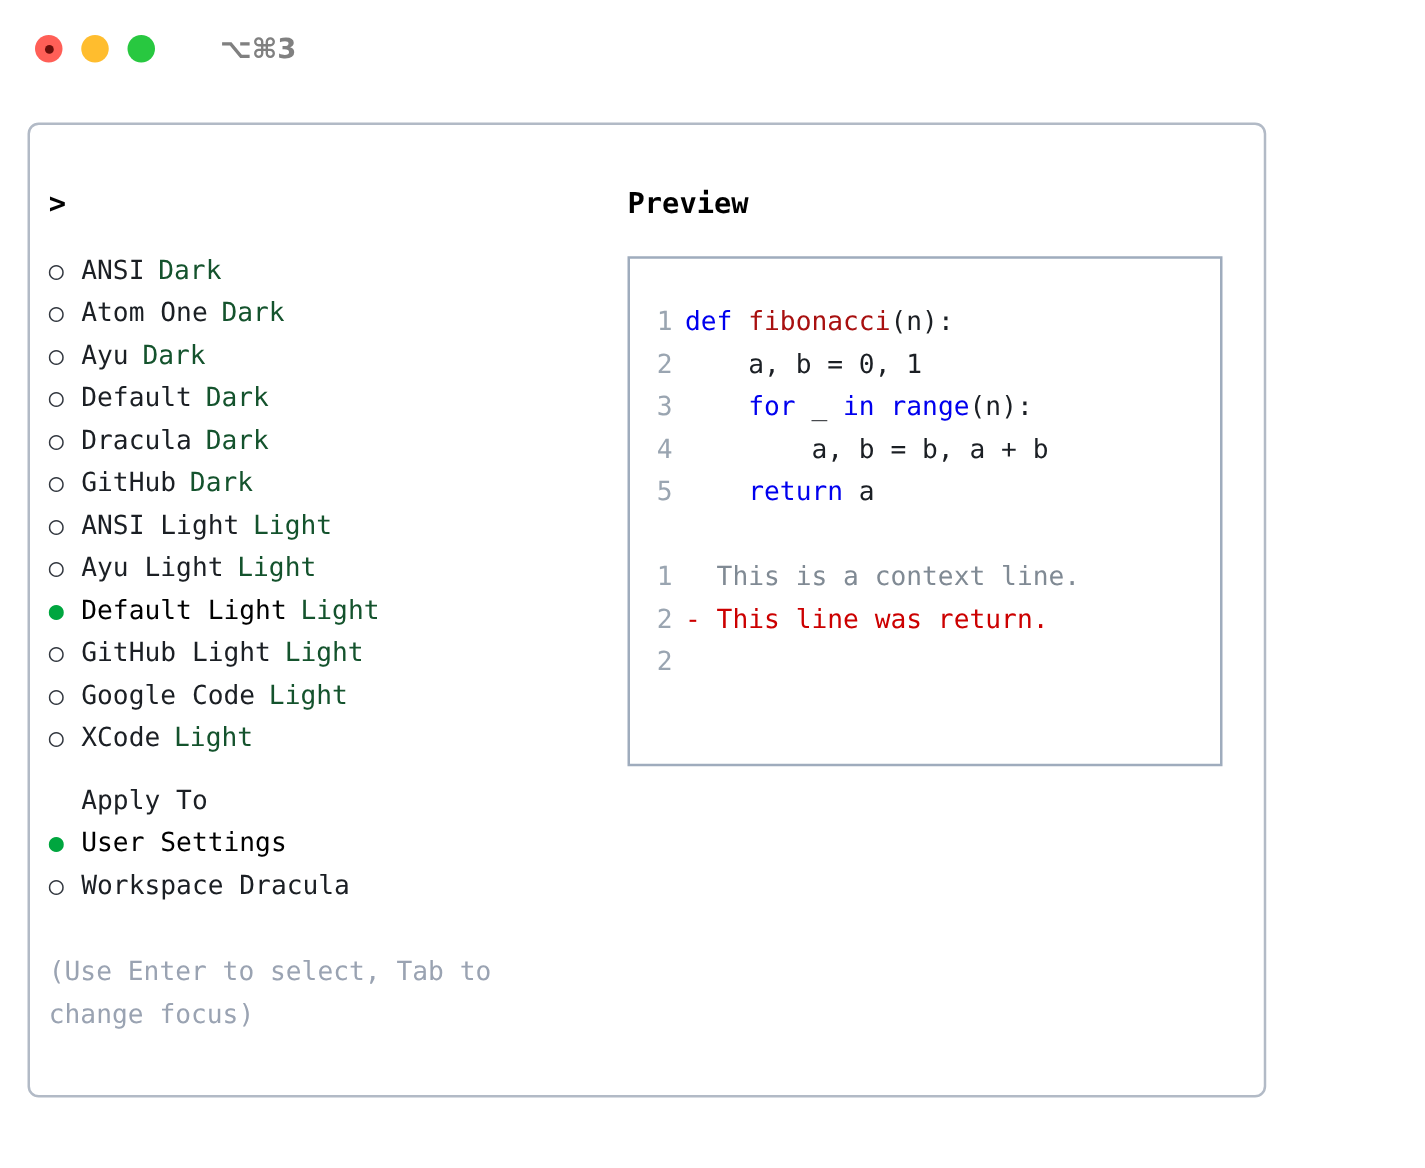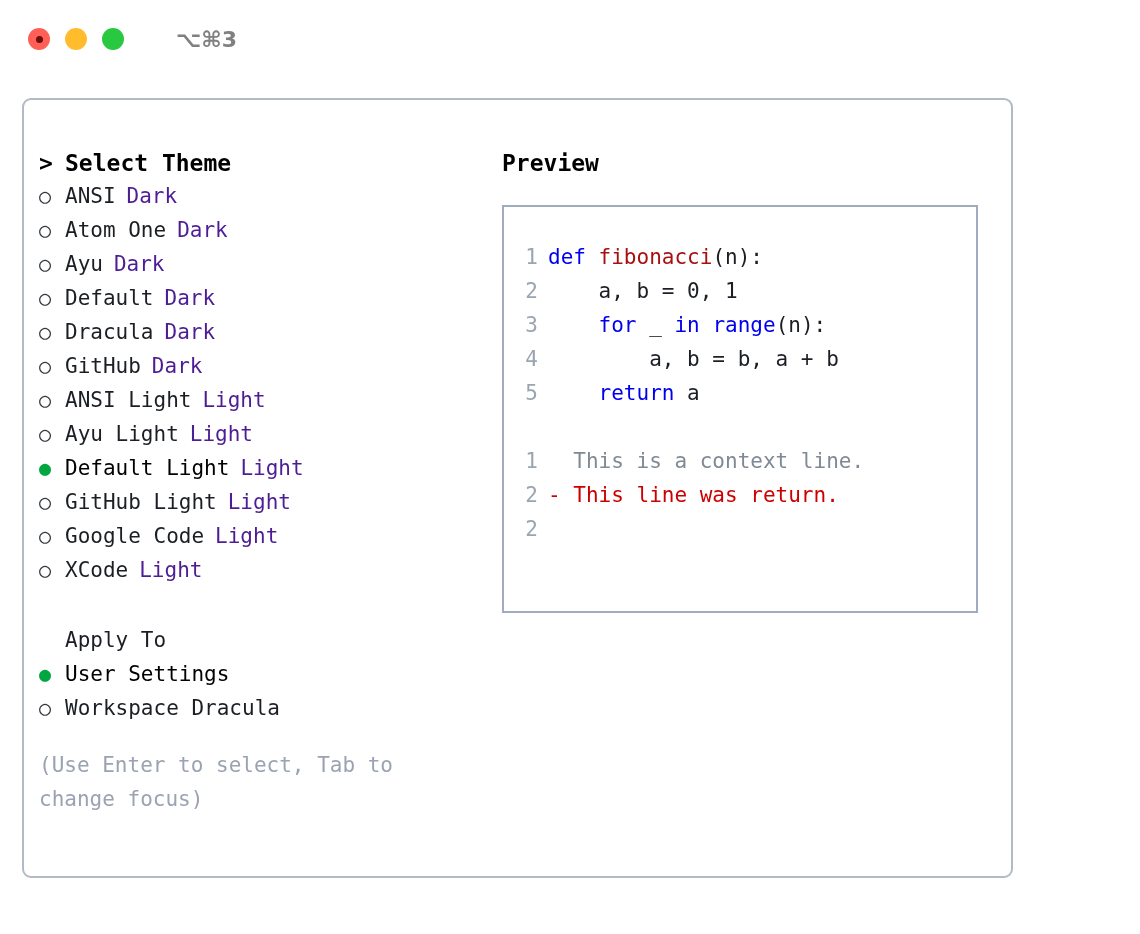--- a/index.html
+++ b/index.html
@@ -95,21 +95,21 @@
   .bullet {
     width: 26px;
     flex: 0 0 26px;
     text-align: left;
     color: #333840;
     font-size: 20px;
   }
   .bullet.filled { color: #00a63f; }
   .label { color: #1b1f24; }
   .label.selected { color: #000000; }
-  .suffix { color: #4c1d95; margin-left: 11px; }
+  .suffix { color: #14532d; margin-left: 11px; margin-top: 20px; }
 
   .header-row {
     display: flex;
     align-items: baseline;
     height: 34px;
     font-size: 23px;
     font-weight: bold;
     color: #000000;
     white-space: pre;
   }
@@ -124,21 +124,21 @@
     height: 34px;
     font-size: 21px;
     color: #1b1f24;
     white-space: pre;
   }
   .section-title .spacer { width: 26px; flex: 0 0 26px; }
 
   .gap { height: 36px; }
 
   .hint {
-    margin-top: 18px;
+    margin-top: 30px;
     width: 400px;
     font-size: 21px;
     line-height: 34px;
     color: #9aa3b2;
     white-space: pre-wrap;
   }
 
   
   .right-col {
     position: absolute;
@@ -200,21 +200,20 @@
     </div>
     <div class="shortcut">⌥⌘3</div>
   </div>
 
   <div class="panel">
 
     <div class="left-col">
 
       <div class="header-row">
         <span class="caret">&gt;</span>
-        <span>Select Theme</span>
       </div>
 
       <div id="theme-list">
           <div class="row"><span class="bullet">○</span><span class="label">ANSI</span><span class="suffix">Dark</span></div>
           <div class="row"><span class="bullet">○</span><span class="label">Atom One</span><span class="suffix">Dark</span></div>
           <div class="row"><span class="bullet">○</span><span class="label">Ayu</span><span class="suffix">Dark</span></div>
           <div class="row"><span class="bullet">○</span><span class="label">Default</span><span class="suffix">Dark</span></div>
           <div class="row"><span class="bullet">○</span><span class="label">Dracula</span><span class="suffix">Dark</span></div>
           <div class="row"><span class="bullet">○</span><span class="label">GitHub</span><span class="suffix">Dark</span></div>
           <div class="row"><span class="bullet">○</span><span class="label">ANSI Light</span><span class="suffix">Light</span></div>

